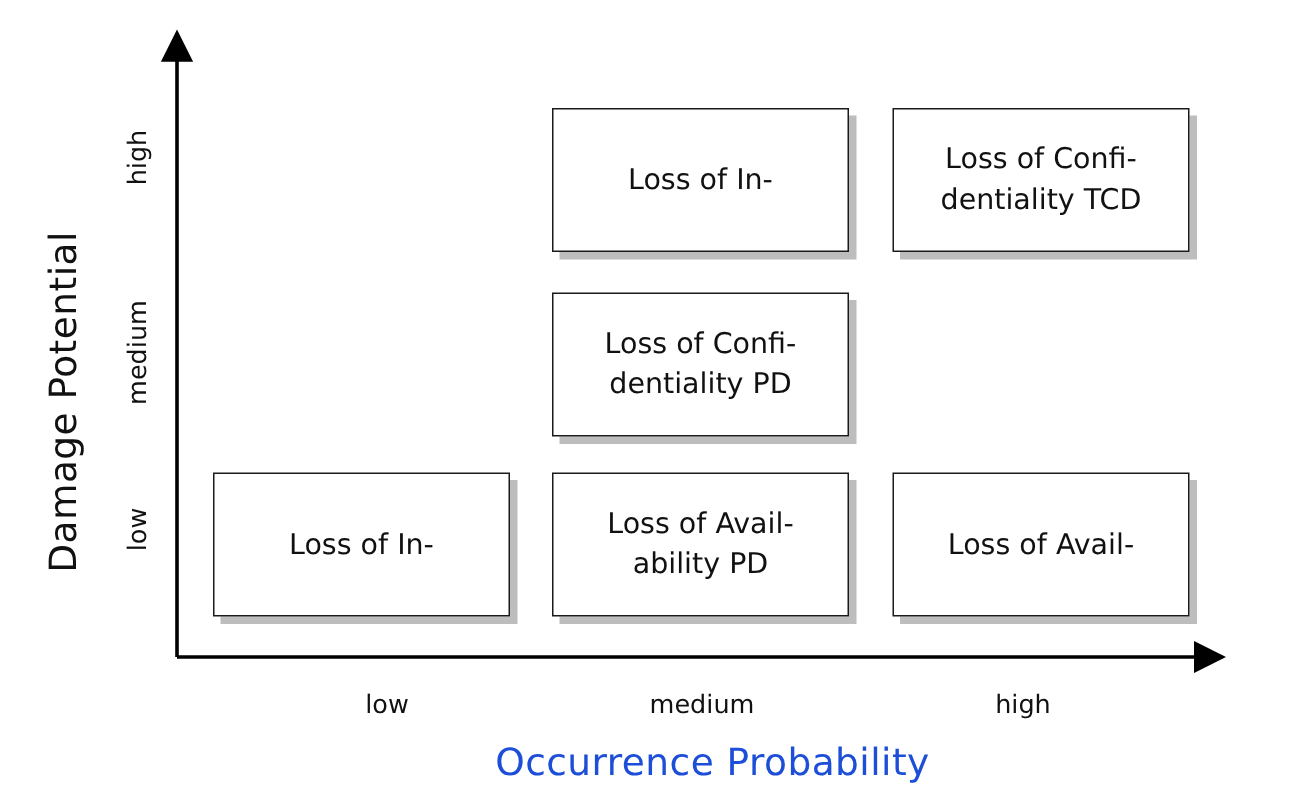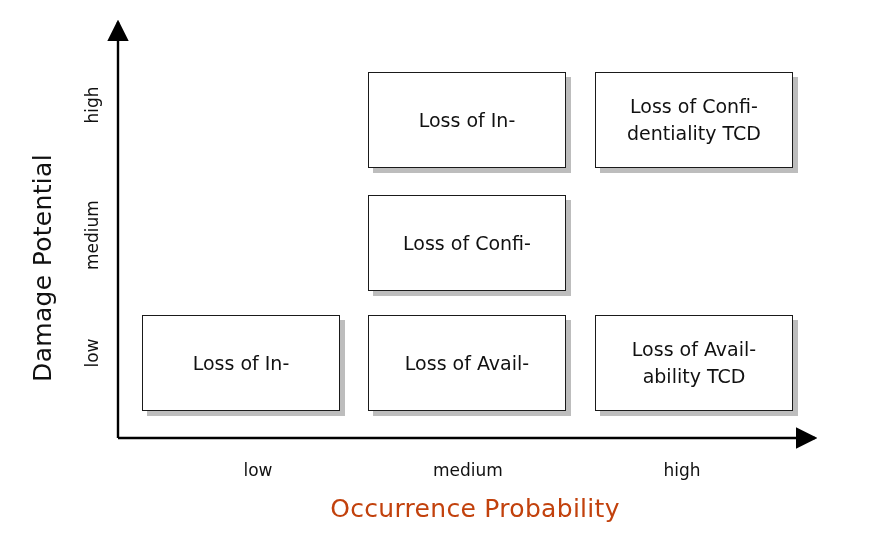--- a/index.html
+++ b/index.html
@@ -41,21 +41,21 @@
     color: #111111;
     letter-spacing: 0.3px;
   }
   .axis-title-x {
     position: absolute;
     left: 475px;
     top: 508px;
     transform: translate(-50%, -50%);
     white-space: nowrap;
     font-size: 25px;
-    color: #c2410c;
+    color: #1d4ed8;
     letter-spacing: 0.3px;
   }
 
   
   .tick-y {
     position: absolute;
     left: 92px;
     transform: translate(-50%, -50%) rotate(-90deg);
     transform-origin: center center;
     white-space: nowrap;
@@ -139,28 +139,29 @@
     <span class="line">Loss of In-</span>
   </div>
 
   <div class="cell-box col-high row-high">
     <span class="line">Loss of Confi-</span>
     <span class="line">dentiality TCD</span>
   </div>
 
   <div class="cell-box col-medium row-medium">
     <span class="line">Loss of Confi-</span>
+    <span class="line">dentiality PD</span>
   </div>
 
   <div class="cell-box col-low row-low">
     <span class="line">Loss of In-</span>
   </div>
 
   <div class="cell-box col-medium row-low">
     <span class="line">Loss of Avail-</span>
+    <span class="line">ability PD</span>
   </div>
 
   <div class="cell-box col-high row-low">
     <span class="line">Loss of Avail-</span>
-    <span class="line">ability TCD</span>
   </div>
 
 </div>
 
 </body></html>

